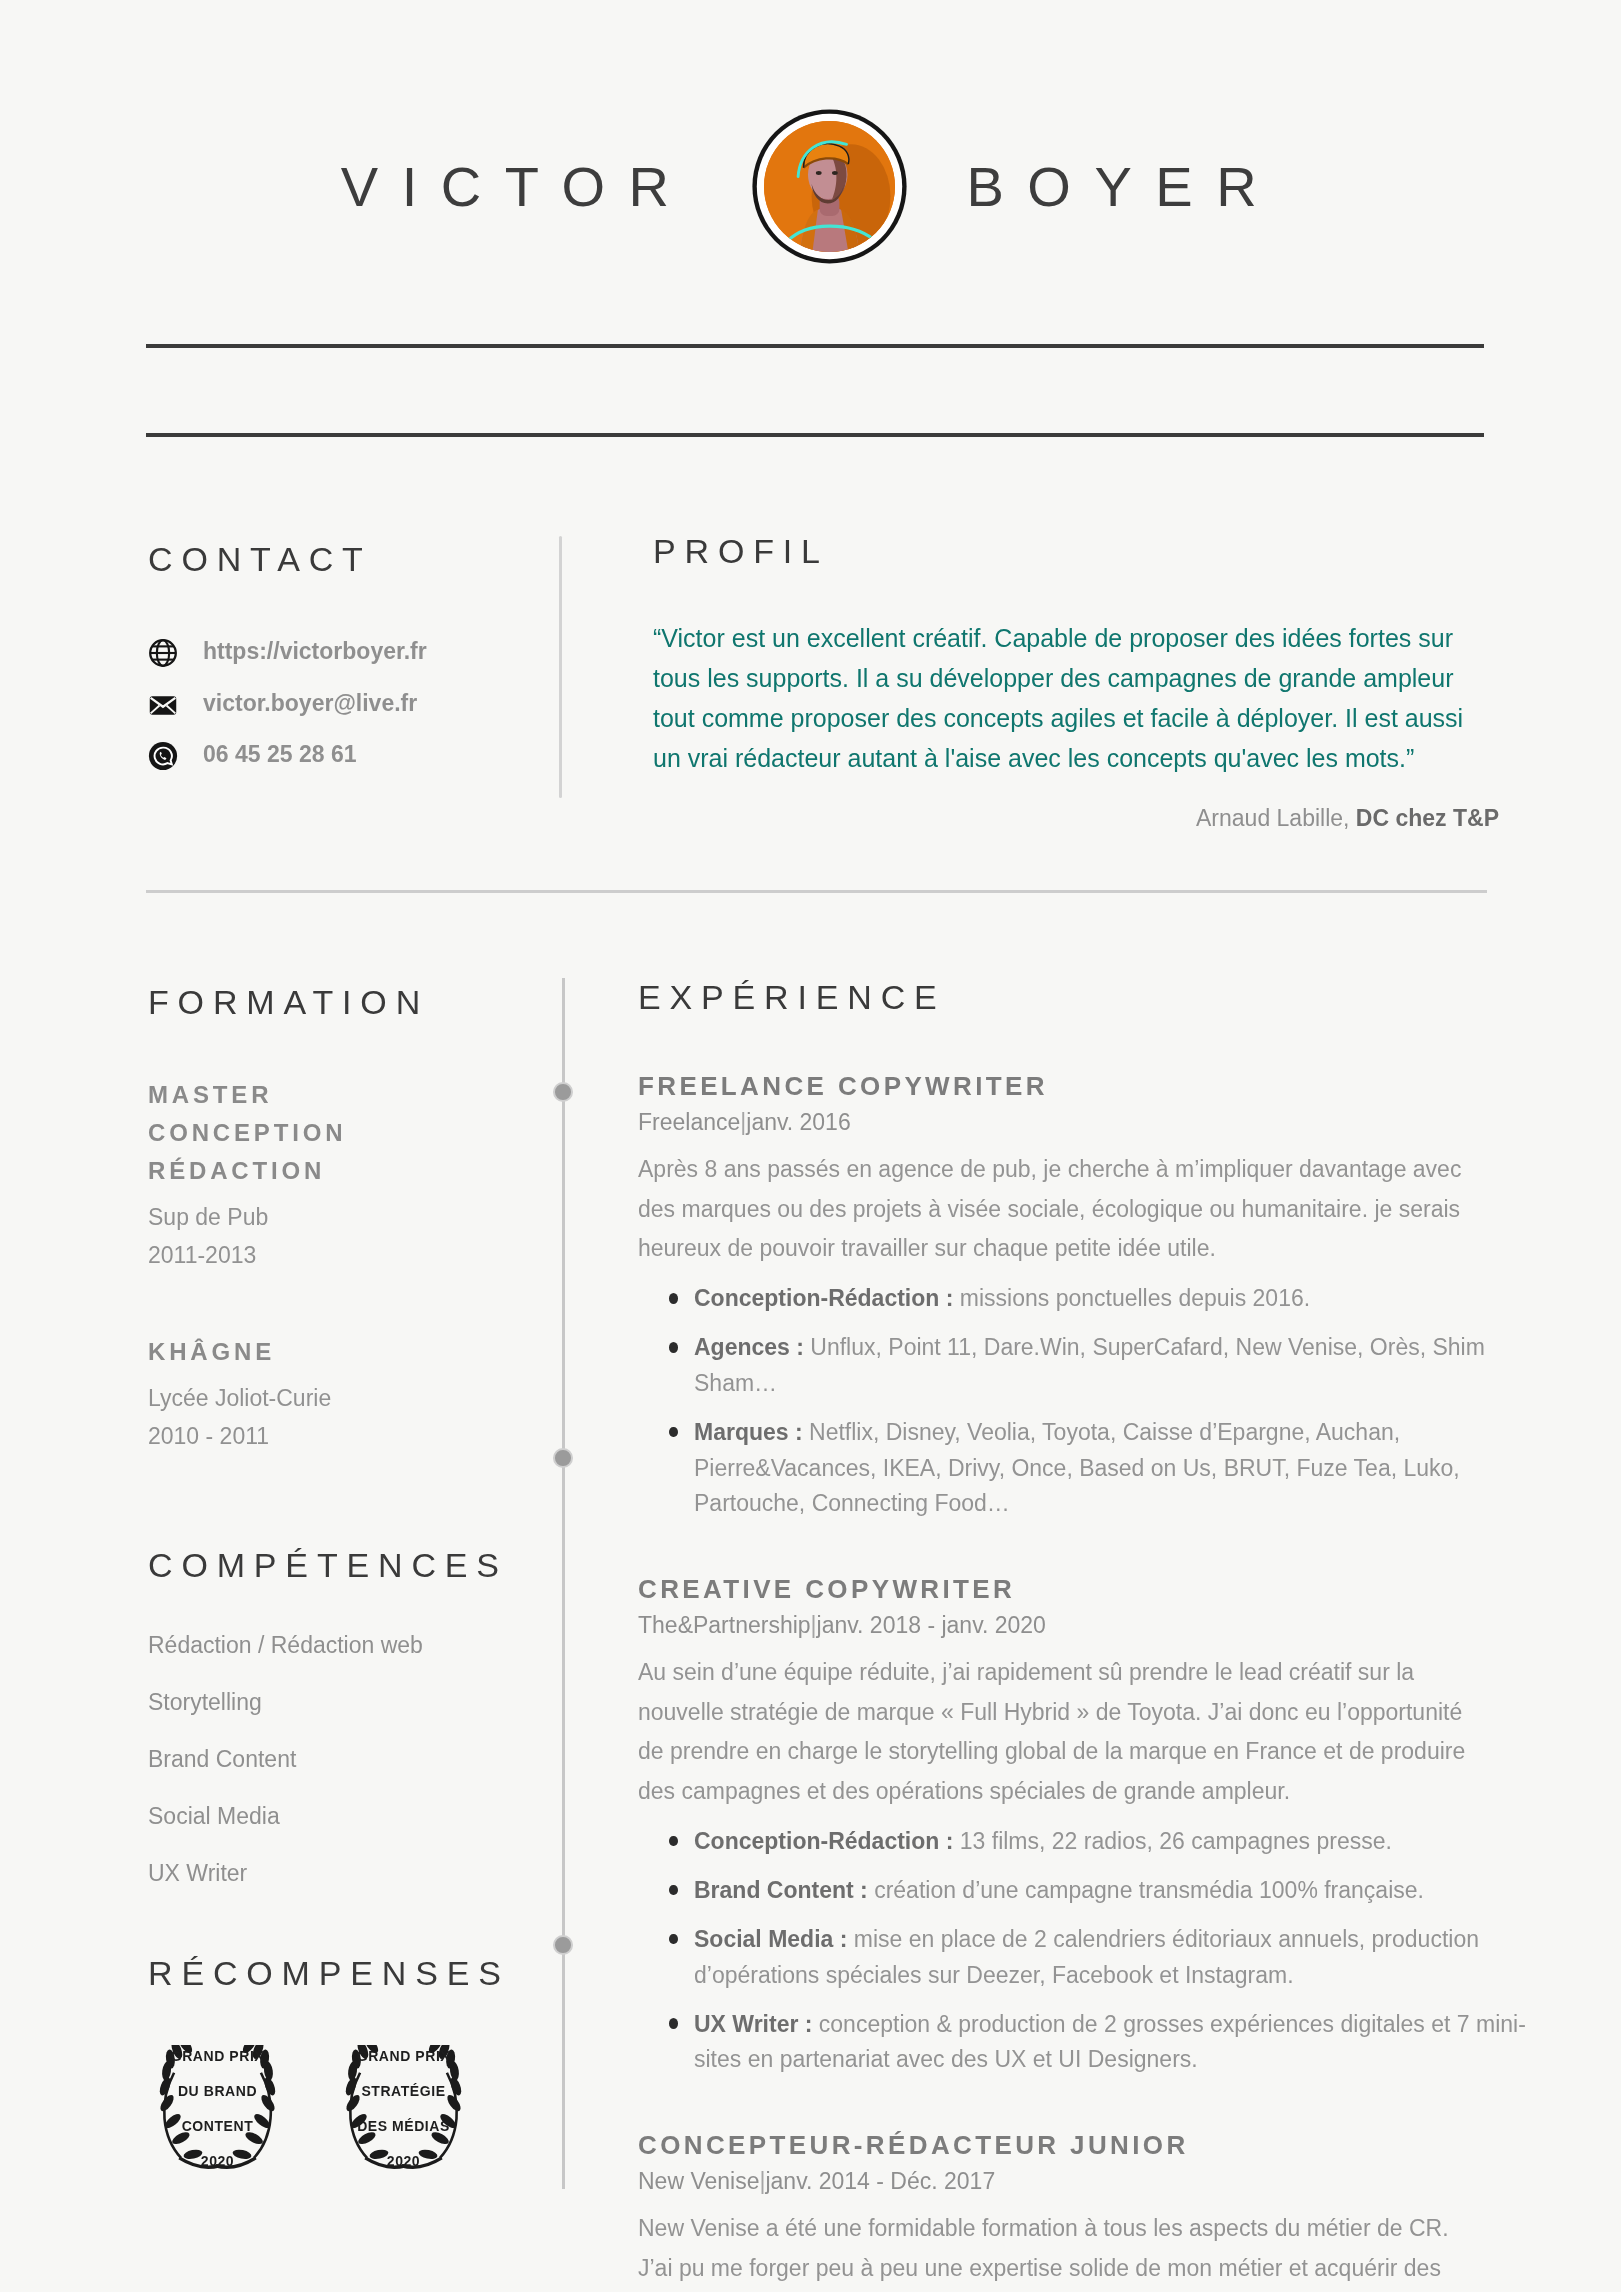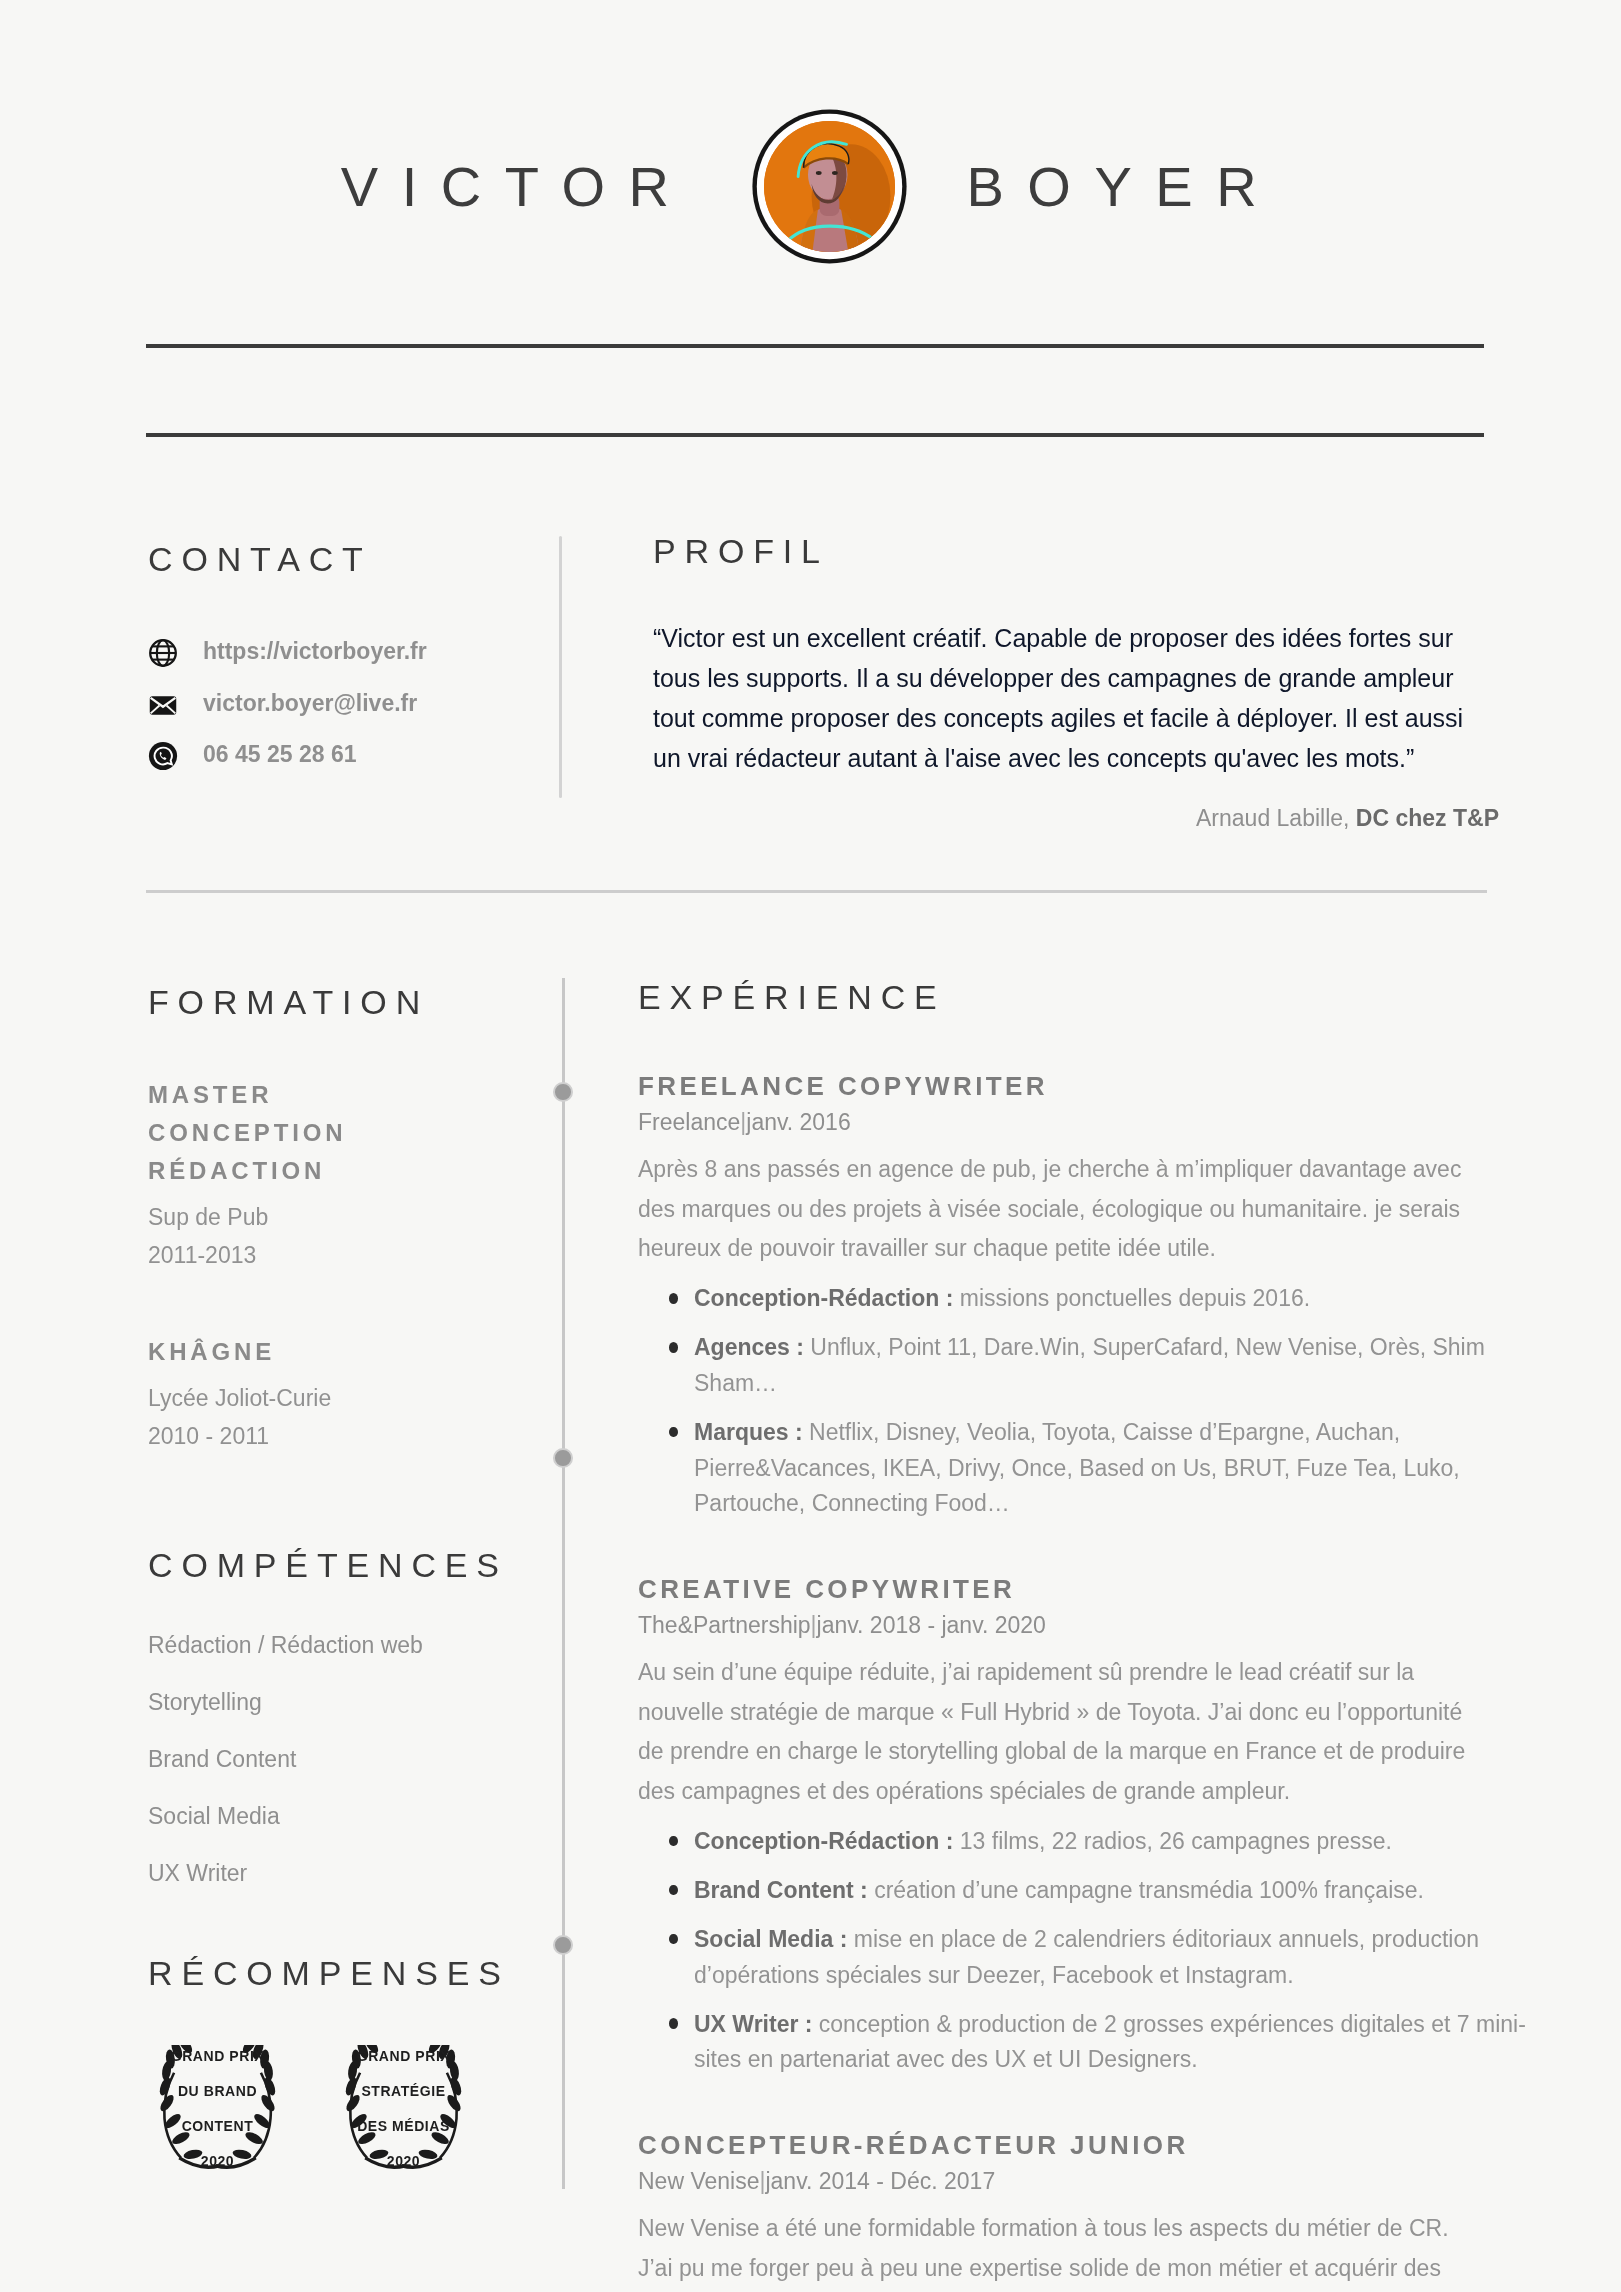--- a/index.html
+++ b/index.html
@@ -28,21 +28,21 @@
   .section-h{margin:0;font-size:34px;font-weight:400;letter-spacing:.26em;color:#3a3a3a;white-space:nowrap;}
   
   .contact{position:absolute;left:148px;top:532px;width:385px;margin-top:8px;}
   .contact-items{margin-top:59px;display:flex;flex-direction:column;gap:21.5px;}
   .c-row{display:flex;align-items:flex-start;gap:25px;}
   .c-icon{width:30px;height:30px;flex:0 0 auto;}
   .c-text{font-size:23px;font-weight:700;color:#8f8f8f;}
   .cp-divider{position:absolute;left:559px;top:536px;width:2.7px;height:262px;background:#d3d3d3;border-radius:1.8px;}
   
   .profil{position:absolute;left:653px;top:532px;width:846px;}
-  .quote{margin:47px 0 0 0;font-size:25px;line-height:1.6;color:#0f172a;width:842px;}
+  .quote{margin:47px 0 0 0;font-size:25px;line-height:1.6;color:#0f766e;width:842px;}
   .attribution{margin-top:27px;text-align:right;font-size:23px;color:#8f8f8f;}
   .attribution .att-role{font-weight:700;color:#6a6a6a;}
   .sep-light{position:absolute;left:146px;top:890px;width:1341px;height:2.7px;background:#cdcdcd;}
   
   .formation{position:absolute;left:148px;top:983px;width:394px;}
   .edu{margin-top:54px;}
   .edu + .edu{margin-top:64px;}
   .edu-title{font-size:24px;font-weight:700;letter-spacing:.16em;color:#8a8a8a;line-height:1.58;width:309px;}
   .edu-school{margin-top:14.3px;font-size:23px;color:#919191;}
   .edu-dates{margin-top:10.7px;font-size:23px;color:#919191;}

